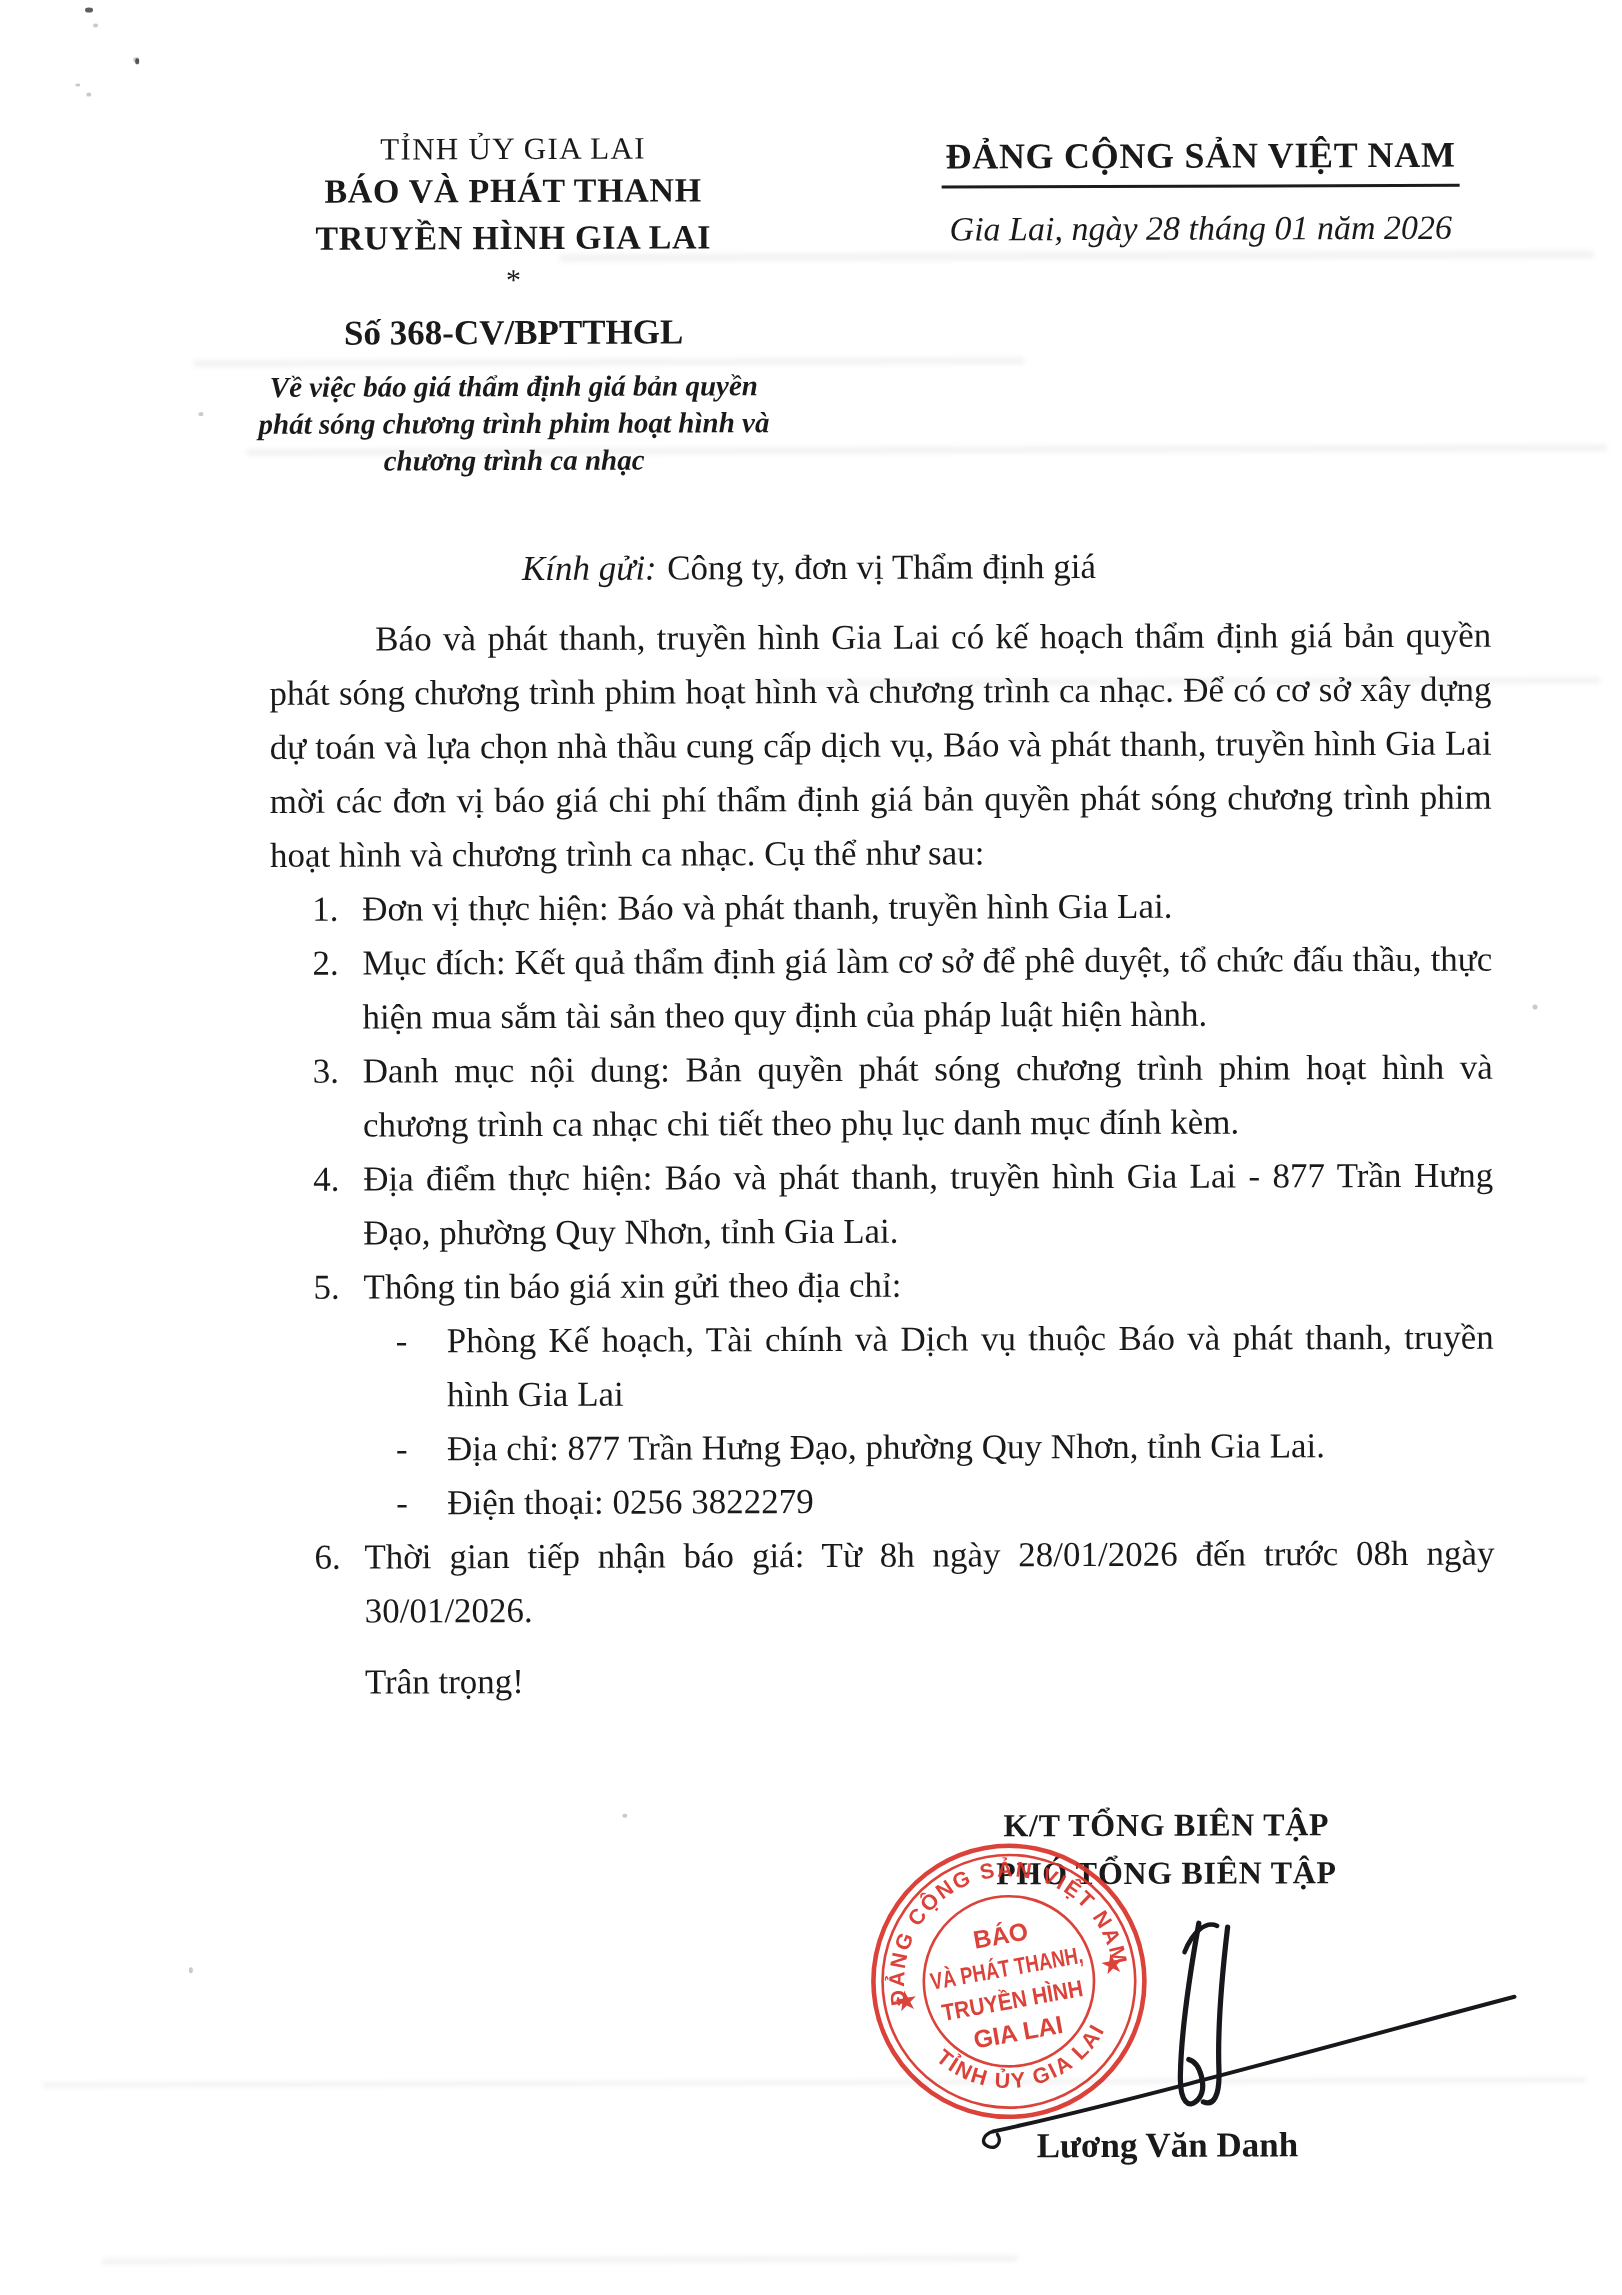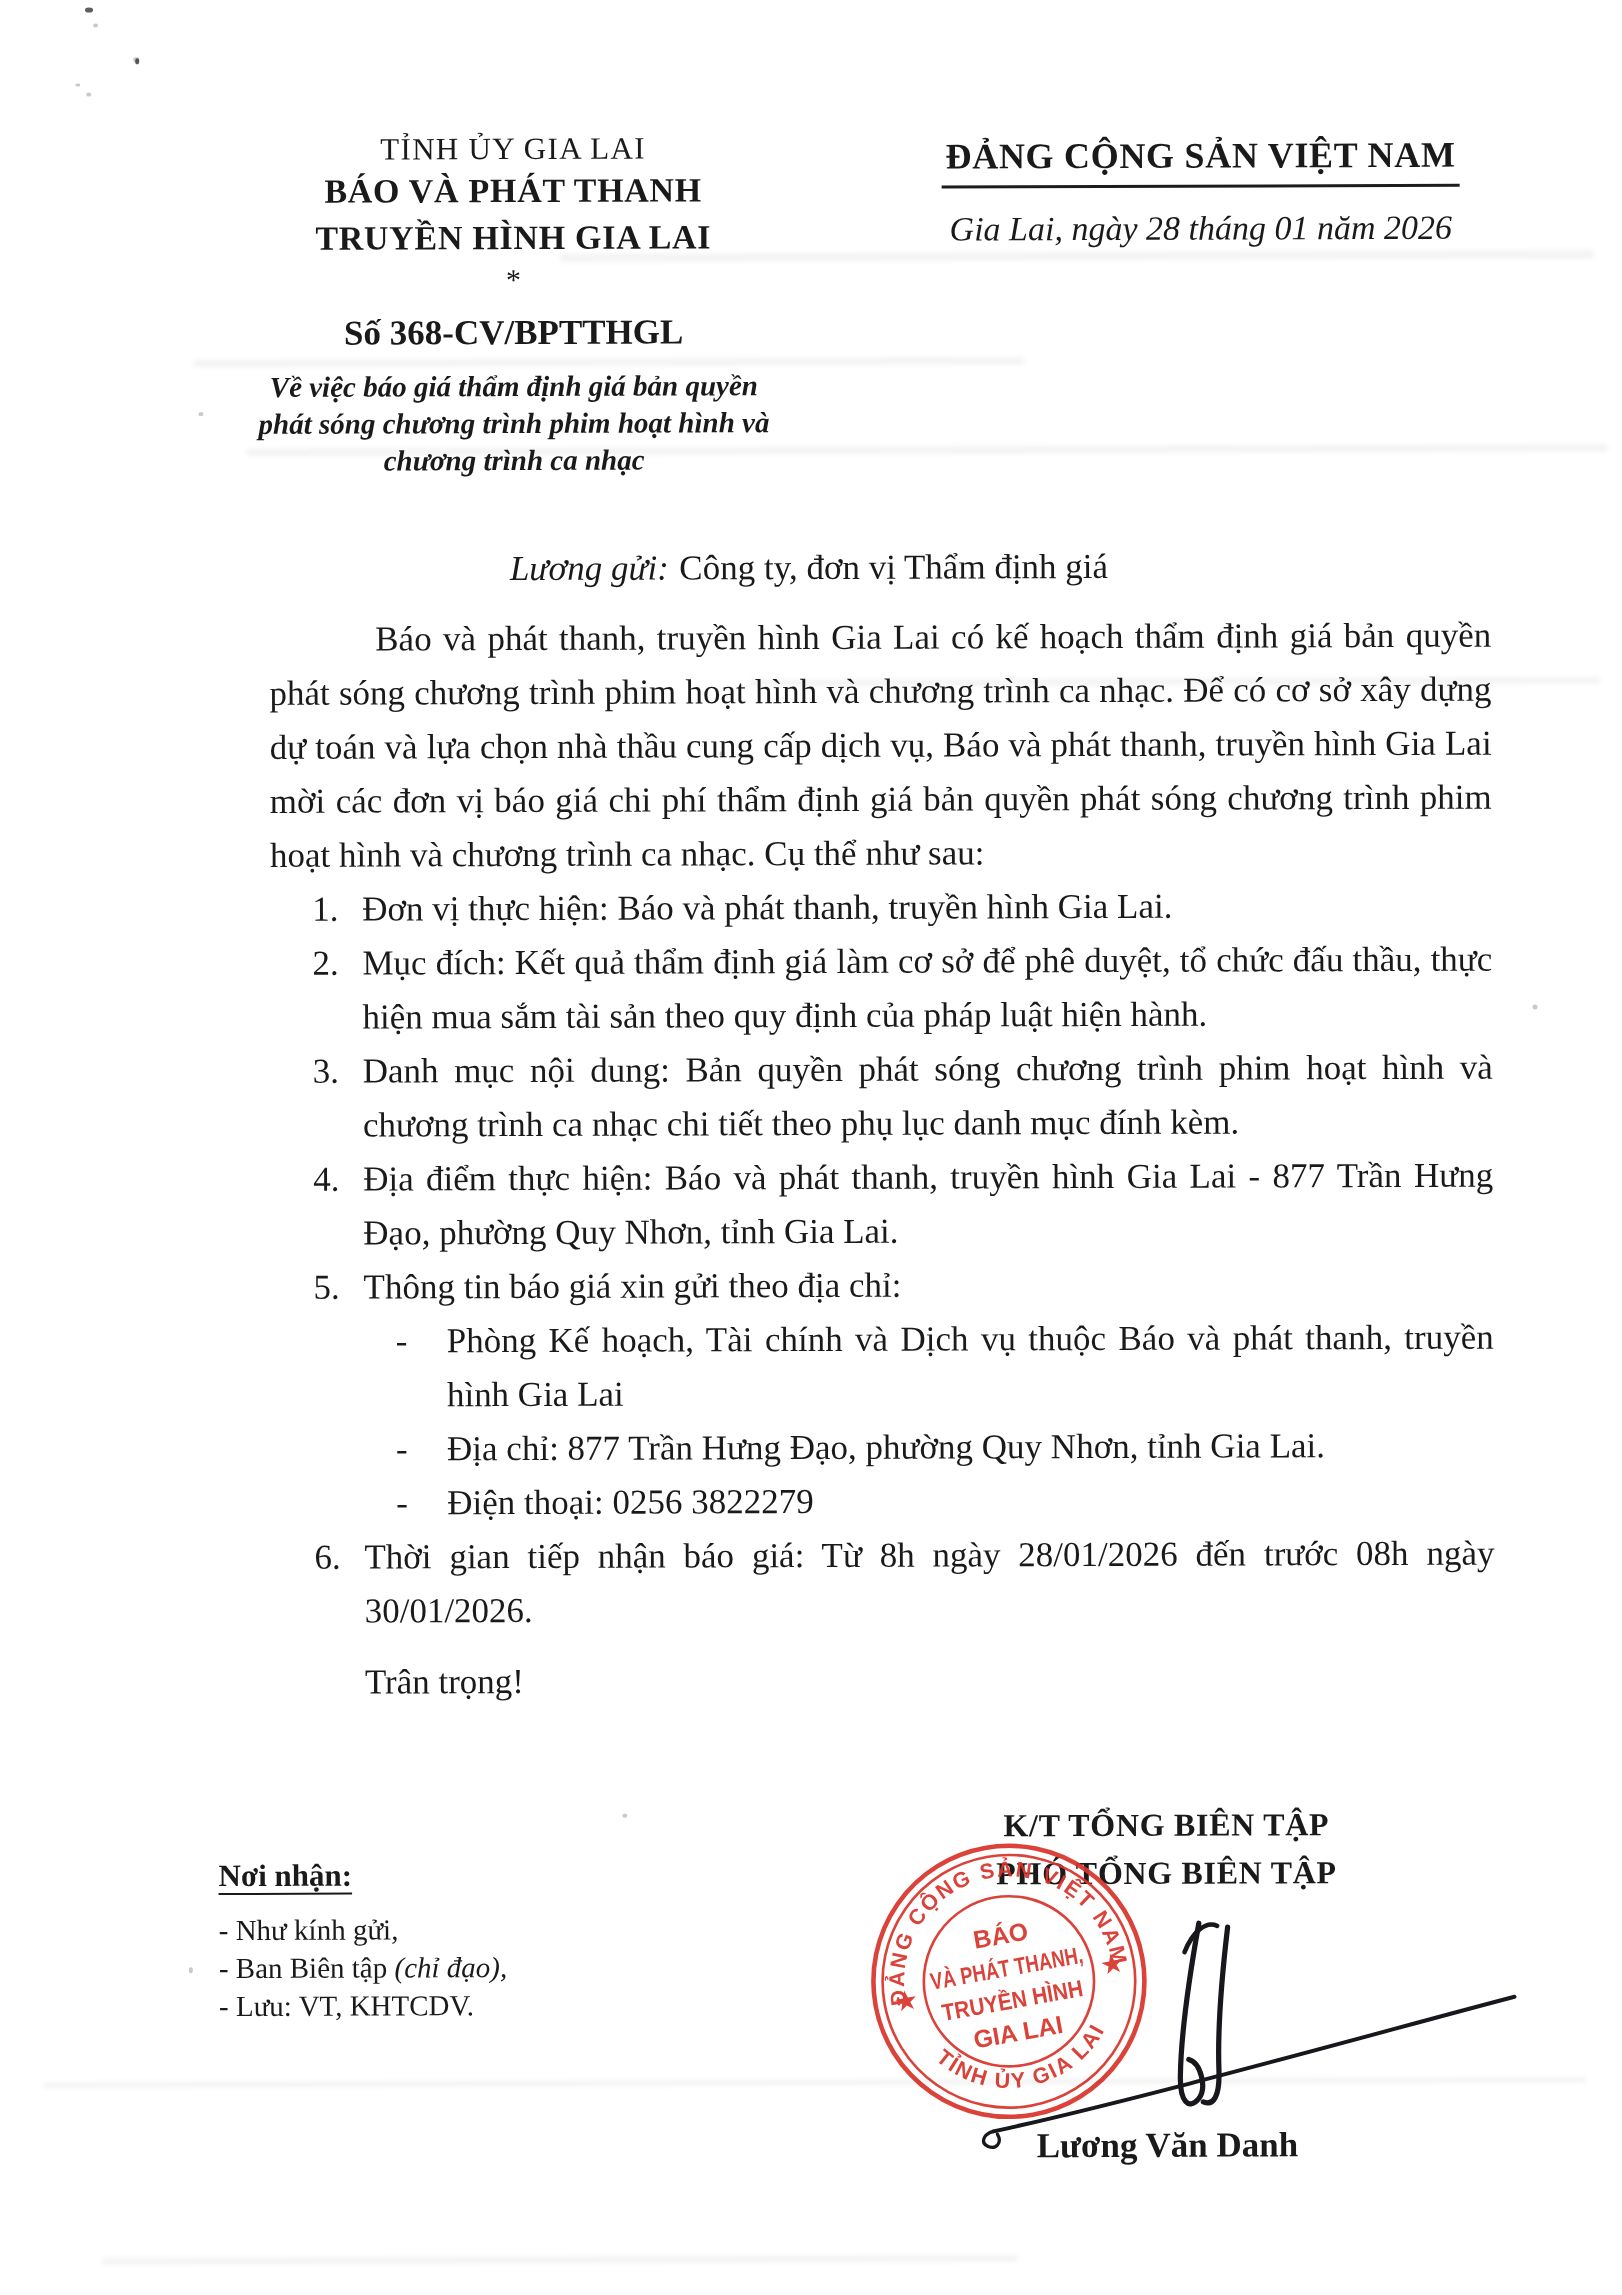--- a/index.html
+++ b/index.html
@@ -91,21 +91,21 @@
   </div>
 
   <div class="header-right">
     <div>
       <span class="hr-motto">ĐẢNG CỘNG SẢN VIỆT NAM</span>
     </div>
     <div class="hr-date">Gia Lai, ngày 28 tháng 01 năm 2026</div>
   </div>
 
   <div class="salutation">
-    <span class="lbl">Lương gửi:</span><span class="rcp">Công ty, đơn vị Thẩm định giá</span>
+    <span class="lbl">Kính gửi:</span><span class="rcp">Công ty, đơn vị Thẩm định giá</span>
   </div>
 
   <div class="body-block">
     <p class="opening">Báo và phát thanh, truyền hình Gia Lai có kế hoạch thẩm định giá bản quyền phát sóng chương trình phim hoạt hình và chương trình ca nhạc. Để có cơ sở xây dựng dự toán và lựa chọn nhà thầu cung cấp dịch vụ, Báo và phát thanh, truyền hình Gia Lai mời các đơn vị báo giá chi phí thẩm định giá bản quyền phát sóng chương trình phim hoạt hình và chương trình ca nhạc. Cụ thể như sau:</p>
 
     <div class="item">
       <span class="num">1.</span>
       <span>Đơn vị thực hiện: Báo và phát thanh, truyền hình Gia Lai.</span>
     </div>
     <div class="item">
@@ -139,28 +139,20 @@
     </div>
 
     <div class="item">
       <span class="num">6.</span>
       <span>Thời gian tiếp nhận báo giá: Từ 8h ngày 28/01/2026 đến trước 08h ngày 30/01/2026.</span>
     </div>
 
     <div class="closing">Trân trọng!</div>
   </div>
 
-  <div class="recipients">
-    <div class="heading">Nơi nhận:</div>
-    <div>- Như kính gửi,</div>
-    <div>
-      <span>- Ban Biên tập </span><span class="ital">(chỉ đạo),</span>
-    </div>
-    <div>- Lưu: VT, KHTCDV.</div>
-  </div>
 
   <div class="sig-block">
     <div class="sig-line1">K/T TỔNG BIÊN TẬP</div>
     <div class="sig-line2">PHÓ TỔNG BIÊN TẬP</div>
   </div>
 
   <svg class="stamp" viewBox="0 0 440 440">
     <g stroke="#d9342b" fill="none">
       <circle cx="220" cy="220" r="207" stroke-width="7"></circle>
       <circle cx="220" cy="220" r="193" stroke-width="4"></circle>

